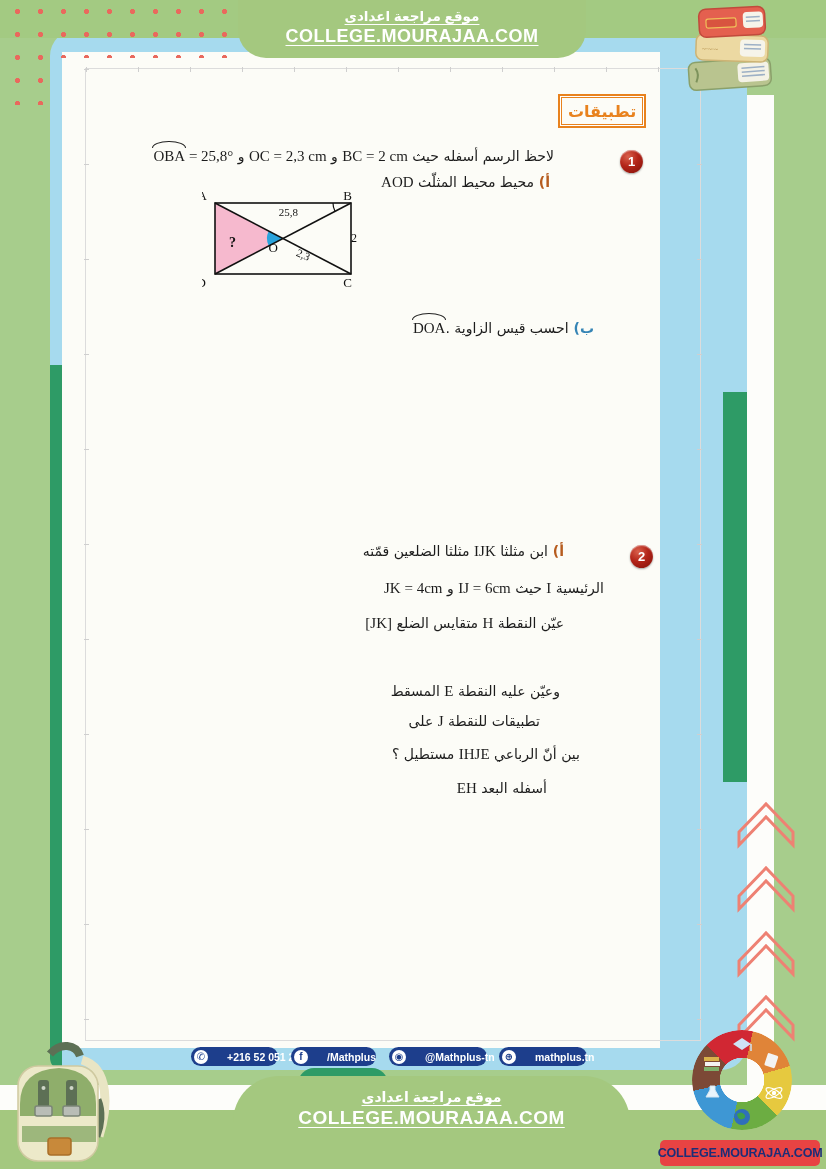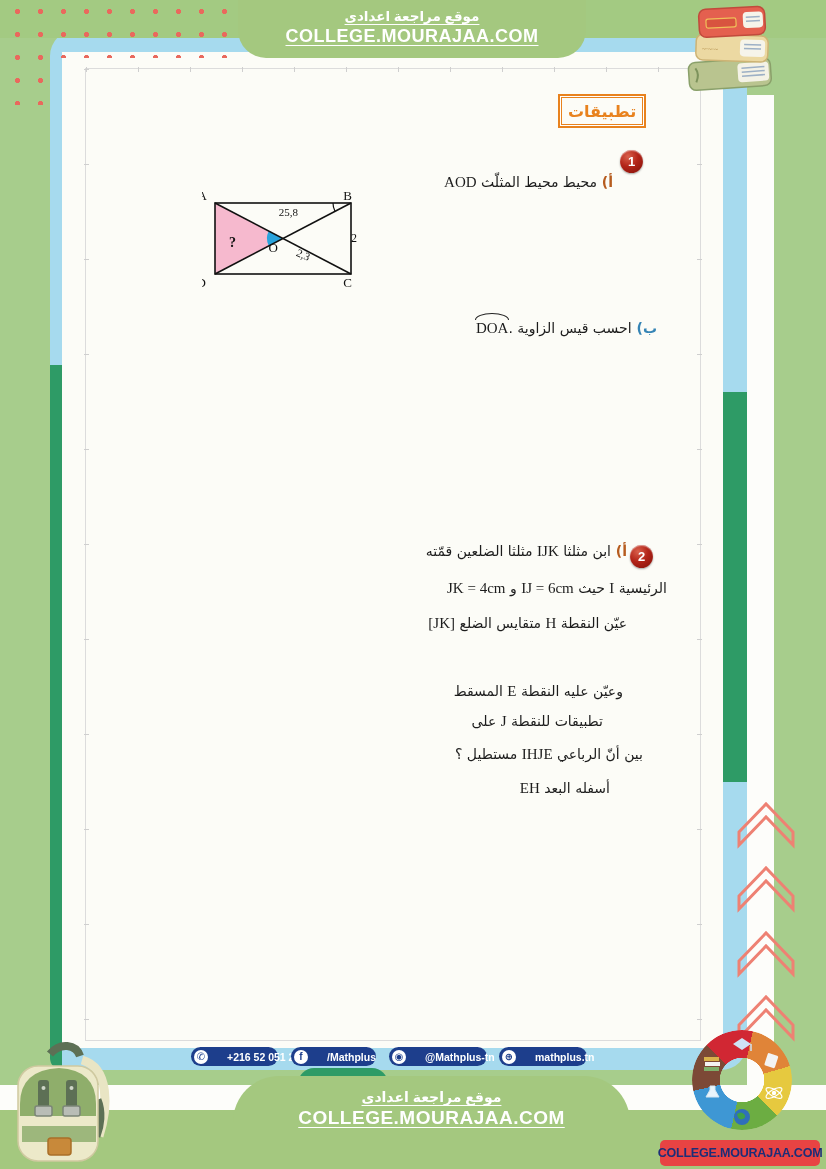--- a/index.html
+++ b/index.html
@@ -7,21 +7,21 @@
     width:826px;height:1169px;position:relative;overflow:hidden;
     background:#a7cd8c;font-family:"Liberation Sans","DejaVu Sans",sans-serif;
   }
   .abs{position:absolute;}
 
   
   .white-right-strip{left:747px;top:95px;width:27px;height:1015px;background:#fdfdfa;}
   .frame-blue{left:50px;top:30px;width:697px;height:1040px;background:#a6daee;border-radius:26px;}
   .teal-left{left:50px;top:365px;width:12px;height:705px;background:#2e9b66;border-bottom-left-radius:26px;}
   .teal-right{left:723px;top:392px;width:24px;height:390px;background:#2e9b66;}
-  .page{left:62px;top:52px;width:661px;height:996px;background:#fcfcf7;direction:rtl;}
+  .page{left:62px;top:52px;width:598px;height:996px;background:#fcfcf7;direction:rtl;}
   .inner-border{position:absolute;left:23px;top:16px;width:614px;height:971px;border:1px solid #dcdcdc;}
   .inner-border::before{content:"";position:absolute;top:-2px;left:0;right:0;height:5px;
     background:repeating-linear-gradient(90deg,#cfcfcf 0 1px,rgba(0,0,0,0) 1px 52px);}
   .inner-border::after{content:"";position:absolute;right:-2px;top:0;bottom:0;width:5px;
     background:repeating-linear-gradient(180deg,#cfcfcf 0 1px,rgba(0,0,0,0) 1px 95px);}
   .left-ticks{position:absolute;left:-2px;top:0;bottom:0;width:5px;
     background:repeating-linear-gradient(180deg,#cfcfcf 0 1px,rgba(0,0,0,0) 1px 95px);}
 
   
   .top-strip{left:0;top:0;width:826px;height:38px;background:#a3ca82;}
@@ -98,20 +98,21 @@
 <div class="abs page">
   <div class="inner-border">
       <div class="left-ticks"></div>
     </div>
 
   <div class="apps-box">
     <span>تطبيقات</span>
   </div>
 
   <div class="num-badge" style="left:558px;top:98px">1</div>
+  <div class="line" style="top:96px;right:106px"><span class="seg-ar">لاحظ الرسم أسفله حيث </span><span class="seg-la" dir="ltr">BC = 2 cm</span><span class="seg-ar"> و </span><span class="seg-la" dir="ltr">OC  = 2,3 cm</span><span class="seg-ar"> و </span><span class="seg-angle" dir="ltr"><span class="hat">OBA</span> = 25,8°</span></div>
   <div class="line" style="top:122px;right:110px"><span class="seg-ma">أ) </span><span class="seg-ar">محيط محيط المثلّث  </span><span class="seg-la" dir="ltr">AOD</span></div>
 
   <svg class="fig" width="170" height="104" viewBox="0 0 170 104">
     <polygon points="13,15 81,50.5 13,86" fill="#f6b9ce"></polygon>
     <path d="M81 50.5 L66.8 43.1 A16 16 0 0 0 66.8 57.9 Z" fill="#2ba3dc"></path>
     <rect x="13" y="15" width="136" height="71" fill="none" stroke="#111" stroke-width="1.6"></rect>
     <line x1="13" y1="15" x2="149" y2="86" stroke="#111" stroke-width="1.6"></line>
     <line x1="149" y1="15" x2="13" y2="86" stroke="#111" stroke-width="1.6"></line>
     <path d="M131 15 A18 18 0 0 0 133 23.3" fill="none" stroke="#111" stroke-width="1.2"></path>
     <text x="5" y="12" font-size="13">A</text>

